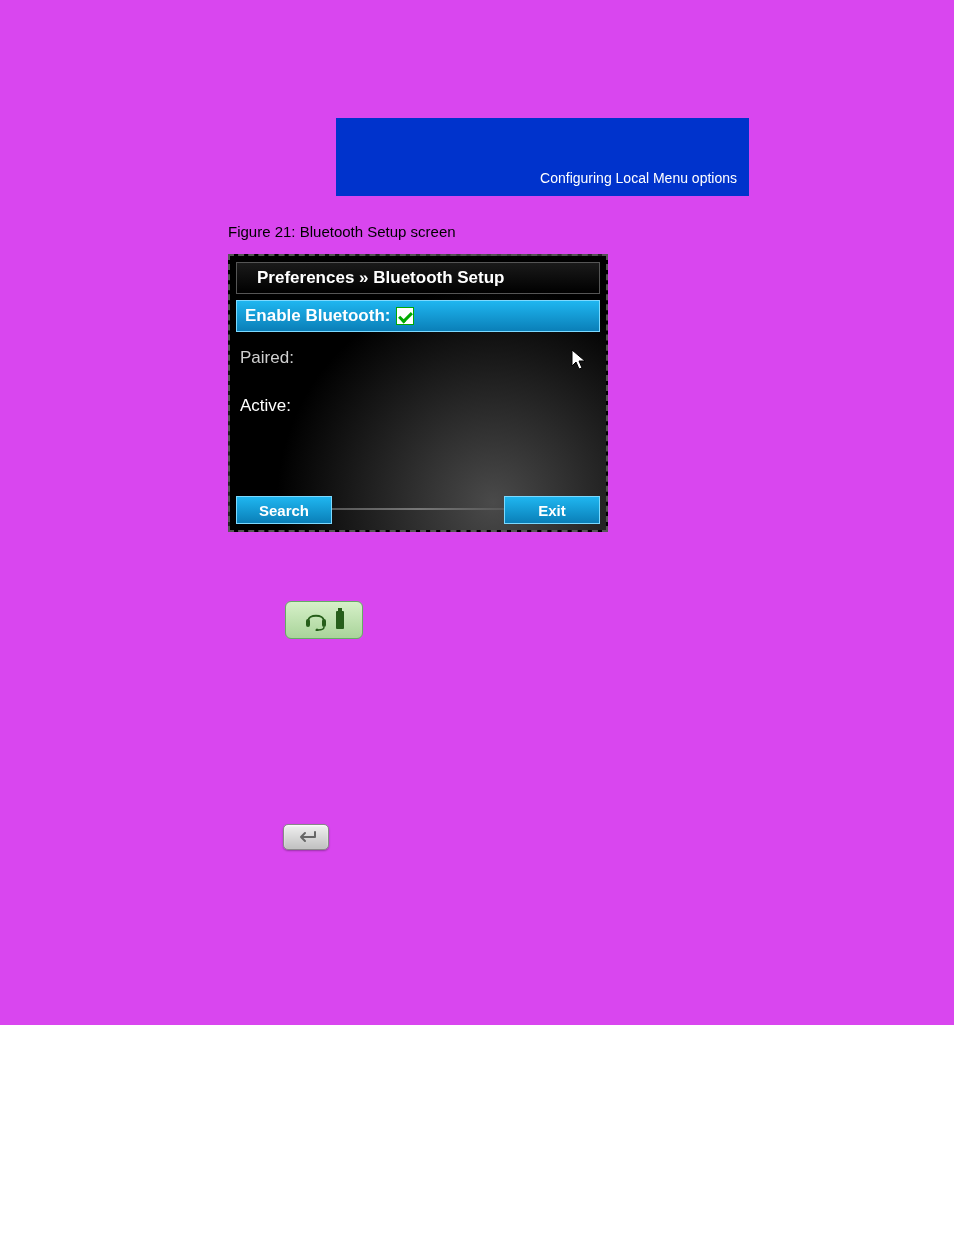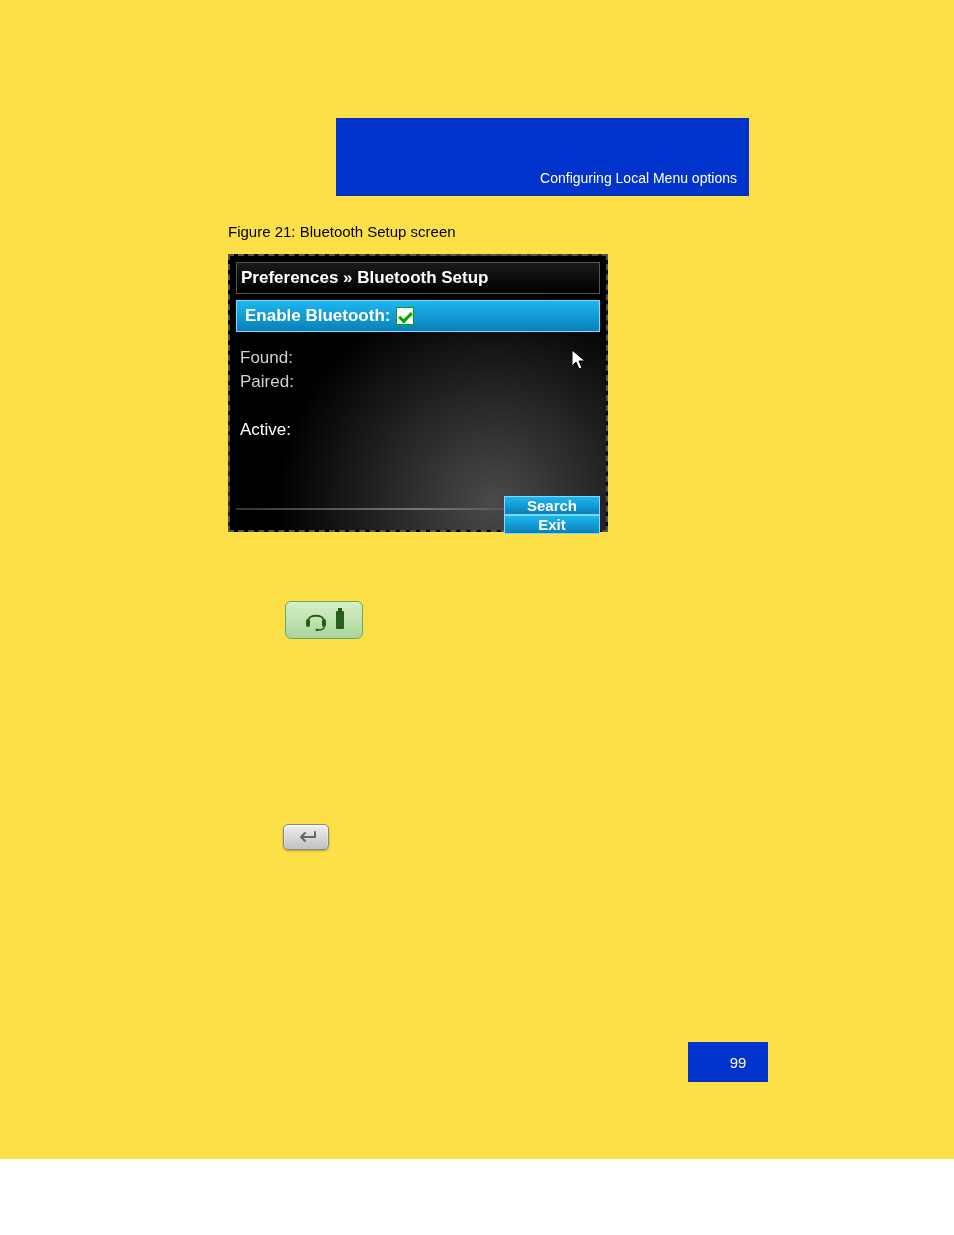--- a/index.html
+++ b/index.html
@@ -1,33 +1,33 @@
 <!DOCTYPE html>
 <html><head>
 <meta charset="utf-8">
 <style>
   html,body{margin:0;padding:0;background:#fff;font-family:Arial,Helvetica,sans-serif;}
-  .page{position:relative;width:954px;height:1159px;margin:0 auto;background:#fde047;}
+  .page{position:relative;width:954px;height:1025px;margin:0 auto;background:#d946ef;}
   .header-bar{position:absolute;left:336px;top:118px;width:413px;height:78px;background:#0033cc;}
   .header-text{position:absolute;right:12px;bottom:10px;color:#fff;font-size:14px;}
   .figure-caption{position:absolute;left:228px;top:223px;font-weight:normal;font-size:15px;color:#000;}
   
   .phone{position:absolute;left:228px;top:254px;width:380px;height:278px;border:2px dashed #555;box-sizing:border-box;
          background:radial-gradient(circle at 70% 90%,#4a4a4a 0%,#000 60%);}
   .titlebar{position:relative;margin:6px 6px 0 6px;height:30px;background:linear-gradient(#1a1a1a,#000);
-            border:1px solid #555;color:#fff;font-size:17px;font-weight:bold;display:flex;align-items:center;padding-left:4px;}
+            border:1px solid #555;color:#fff;font-size:17px;font-weight:bold;display:flex;align-items:center;padding-left:20px;}
   .sel-row{position:relative;margin:6px 6px 16px 6px;height:30px;
            background:linear-gradient(#1fb6f0,#0a7fb8);border:1px solid #7cd9ff;
            color:#fff;font-size:17px;font-weight:bold;display:flex;align-items:center;padding-left:8px;}
   .check{display:inline-block;width:16px;height:16px;background:#fff;border:1px solid #0a0;margin-left:6px;position:relative;}
   .check::after{content:'';position:absolute;left:2px;top:4px;width:10px;height:5px;border-left:3px solid #0a0;border-bottom:3px solid #0a0;transform:rotate(-45deg);}
   .row{position:relative;margin:4px 6px 0 10px;color:#d0d0d0;font-size:17px;}
   .row.bright{color:#fff;}
   .cursor{position:absolute;left:334px;top:48px;pointer-events:none;}
-  .softkeys{position:absolute;left:6px;right:6px;bottom:6px;height:28px;display:flex;justify-content:space-between;align-items:flex-end;flex-direction:column;}
+  .softkeys{position:absolute;left:6px;right:6px;bottom:6px;height:28px;display:flex;justify-content:space-between;align-items:flex-end;}
   .softkeys::before{content:'';position:absolute;left:0;right:0;top:12px;height:2px;background:linear-gradient(90deg,#333,#777,#333);}
   .skbtn{position:relative;z-index:1;min-width:78px;height:26px;background:linear-gradient(#1fb6f0,#0a7fb8);
          border:1px solid #7cd9ff;color:#fff;font-size:15px;font-weight:bold;display:flex;align-items:center;justify-content:center;padding:0 8px;}
   
   .abspos{position:absolute;}
   .hs-ind{width:76px;height:36px;border:1px solid #6a6;border-radius:6px;
           background:linear-gradient(#d6f0c8,#a9d49a);display:flex;align-items:center;justify-content:center;gap:8px;}
   .hs-ind svg{display:block;}
   .batt{width:8px;height:18px;background:#265e1a;border-radius:1px;position:relative;}
   .batt::before{content:'';position:absolute;left:2px;top:-3px;width:4px;height:3px;background:#265e1a;}
@@ -54,23 +54,20 @@
     <div class="titlebar">
       <span>Preferences » Bluetooth Setup</span>
     </div>
     <div class="sel-row">
       <span>Enable Bluetooth:</span>
       <span class="check"></span>
 
       <svg class="cursor" width="16" height="22" viewBox="0 0 16 22">
         <path d="M1 1 L1 17 L5 13 L8 20 L11 19 L8 12 L14 12 Z" fill="#fff" stroke="#000" stroke-width="1"></path>
       </svg>
-    </div>
-    <div class="row">
-      <span>Found:</span>
     </div>
     <div class="row">
       <span>Paired:</span>
     </div>
     <div class="row bright" style="margin-top:28px;">
       <span>Active:</span>
     </div>
     <div class="softkeys">
       <div class="skbtn">
         <span>Search</span>

